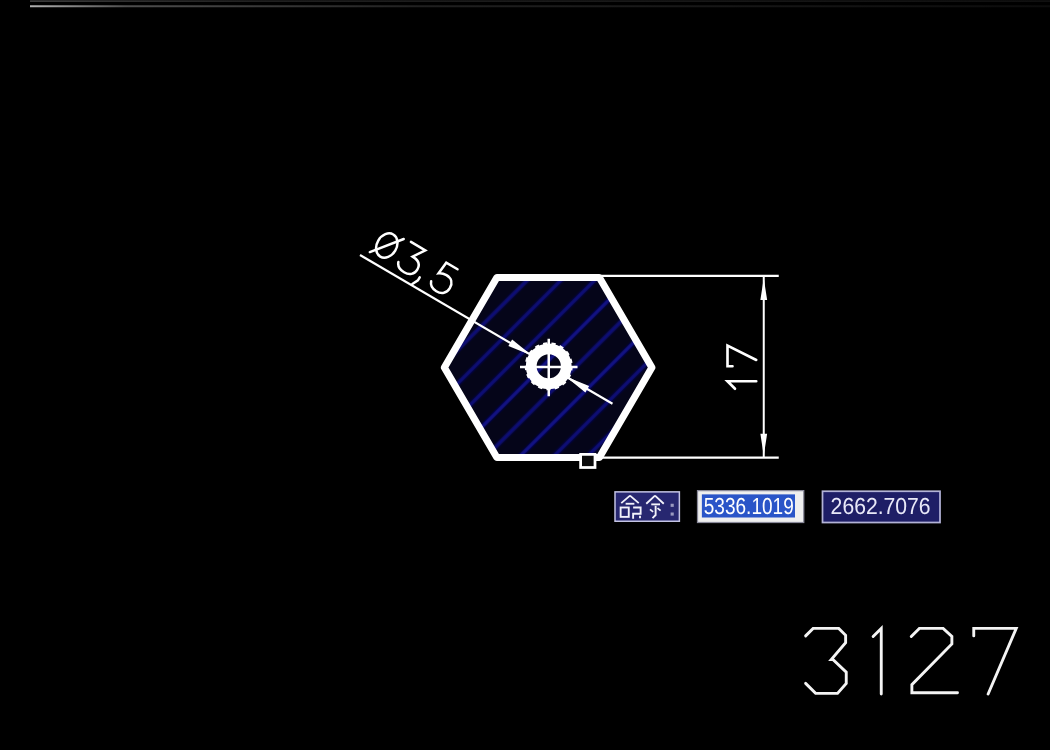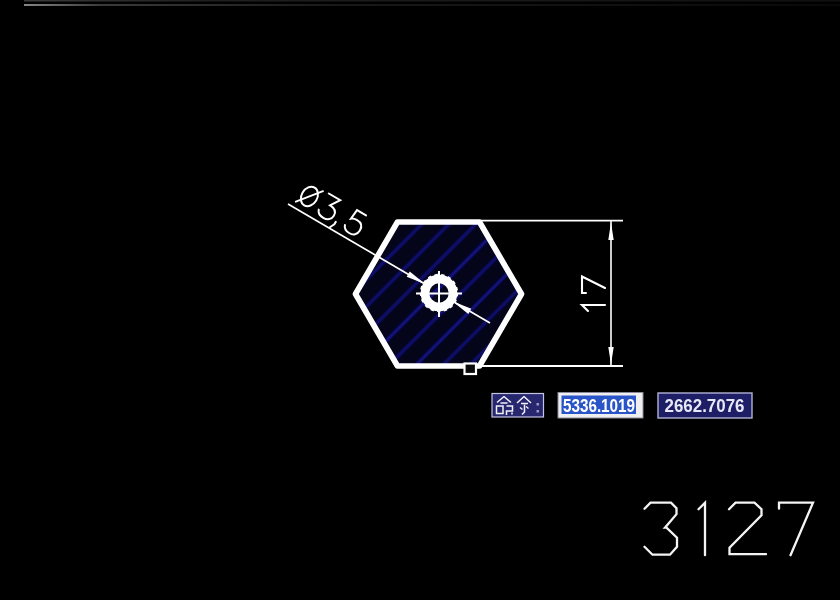--- a/index.html
+++ b/index.html
@@ -1,17 +1,17 @@
 <!DOCTYPE html>
 <html><head>
 <meta charset="utf-8">
 <style>
   html,body{margin:0;padding:0;background:#000;}
   .stage{position:relative;width:840px;height:600px;background:#000;overflow:hidden;
-         font-family:"Liberation Sans", sans-serif;font-weight:bold;}
+         font-family:"Liberation Sans", sans-serif;}
 </style>
 </head>
 <body>
 <div class="stage">
 <svg width="840" height="600" viewBox="0 0 840 600" xmlns="http://www.w3.org/2000/svg">
   <defs>
     <linearGradient id="gA" x1="0" y1="0" x2="840" y2="0" gradientUnits="userSpaceOnUse">
       <stop offset="0.028" stop-color="#3a3a3a"></stop>
       <stop offset="0.25" stop-color="#1f1f1f"></stop>
       <stop offset="1" stop-color="#101010"></stop>

